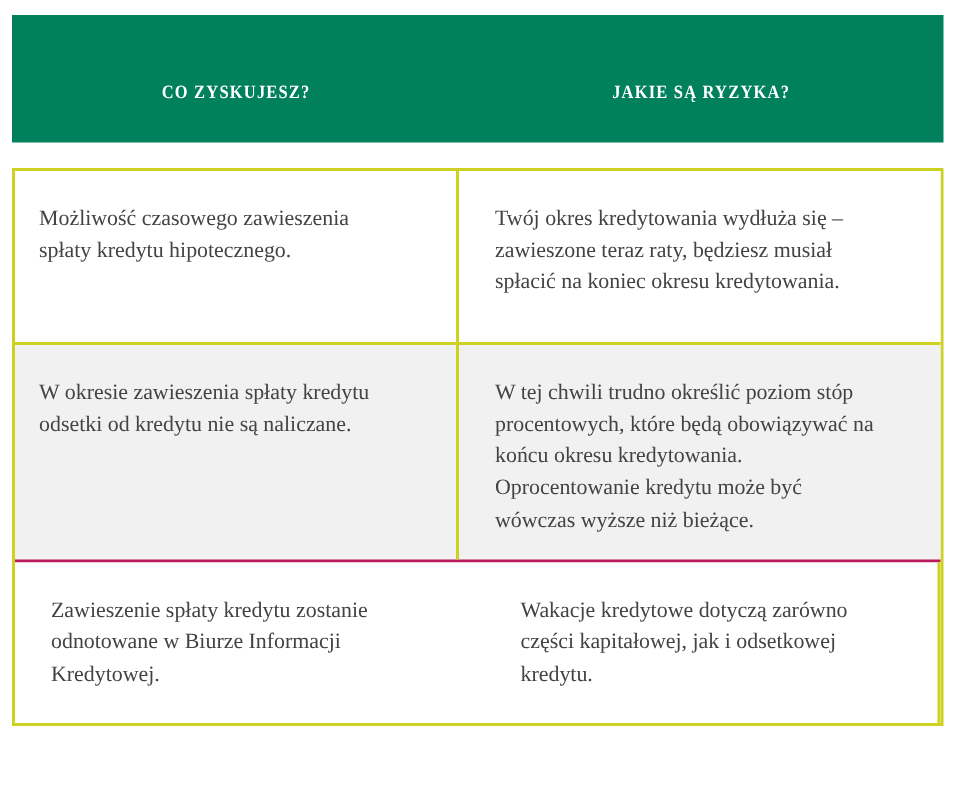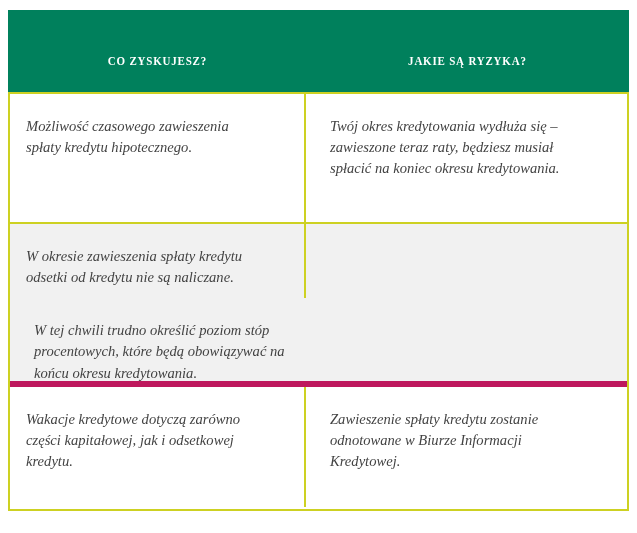--- a/index.html
+++ b/index.html
@@ -57,42 +57,41 @@
     text-transform: uppercase;
     transform: scaleX(0.88);
     transform-origin: center;
     white-space: nowrap;
   }
 
   
   .table-body {
     position: absolute;
     left: 8px;
-    top: 92px;
+    top: 112px;
     width: 621px;
-    height: 419px;
+    height: 372px;
     box-sizing: border-box;
     border-top: 2px solid #cdd122;
     border-left: 2px solid #cdd122;
     border-right: 2px solid #cdd122;
     border-bottom: 2px solid #cdd122;
     display: flex;
     flex-direction: column;
-    font-style: italic;
   }
 
   .row {
     display: flex;
     box-sizing: border-box;
     width: 100%;
   }
   .row-1 { height: 128px; background: #ffffff; }
   .row-2 { height: 165px; background: #f1f1f1;
            border-top: 2px solid #cdd122;
-           border-bottom: 6px solid #be185d; flex-direction: column; }
+           border-bottom: 2px solid #be185d; }
   .row-3 { height: 120px; background: #ffffff; }
 
   .cell {
     box-sizing: border-box;
     padding: 22px 24px 10px 16px;
   }
   .cell-left {
     width: 296px;
     border-right: 2px solid #cdd122;
   }
@@ -147,26 +146,26 @@
       <div class="cell cell-right">
         <p class="cell-text">W tej chwili trudno określić poziom stóp
 procentowych, które będą obowiązywać na
 końcu okresu kredytowania.
 Oprocentowanie kredytu może być
 wówczas wyższe niż bieżące.</p>
       </div>
     </div>
 
     <div class="row row-3">
+      <div class="cell cell-right">
+        <p class="cell-text">Zawieszenie spłaty kredytu zostanie
+odnotowane w Biurze Informacji
+Kredytowej.</p>
+      </div>
       <div class="cell cell-left">
         <p class="cell-text">Wakacje kredytowe dotyczą zarówno
 części kapitałowej, jak i odsetkowej
 kredytu.</p>
-      </div>
-      <div class="cell cell-right">
-        <p class="cell-text">Zawieszenie spłaty kredytu zostanie
-odnotowane w Biurze Informacji
-Kredytowej.</p>
       </div>
     </div>
 
   </div>
 </div>
 
 </body></html>

